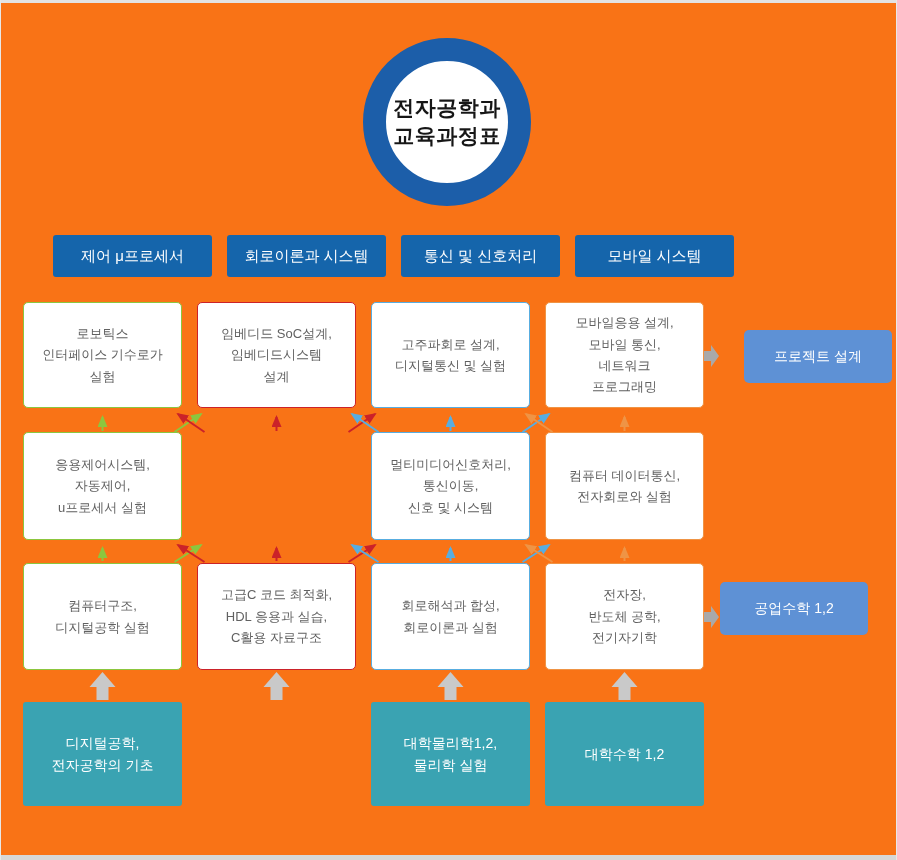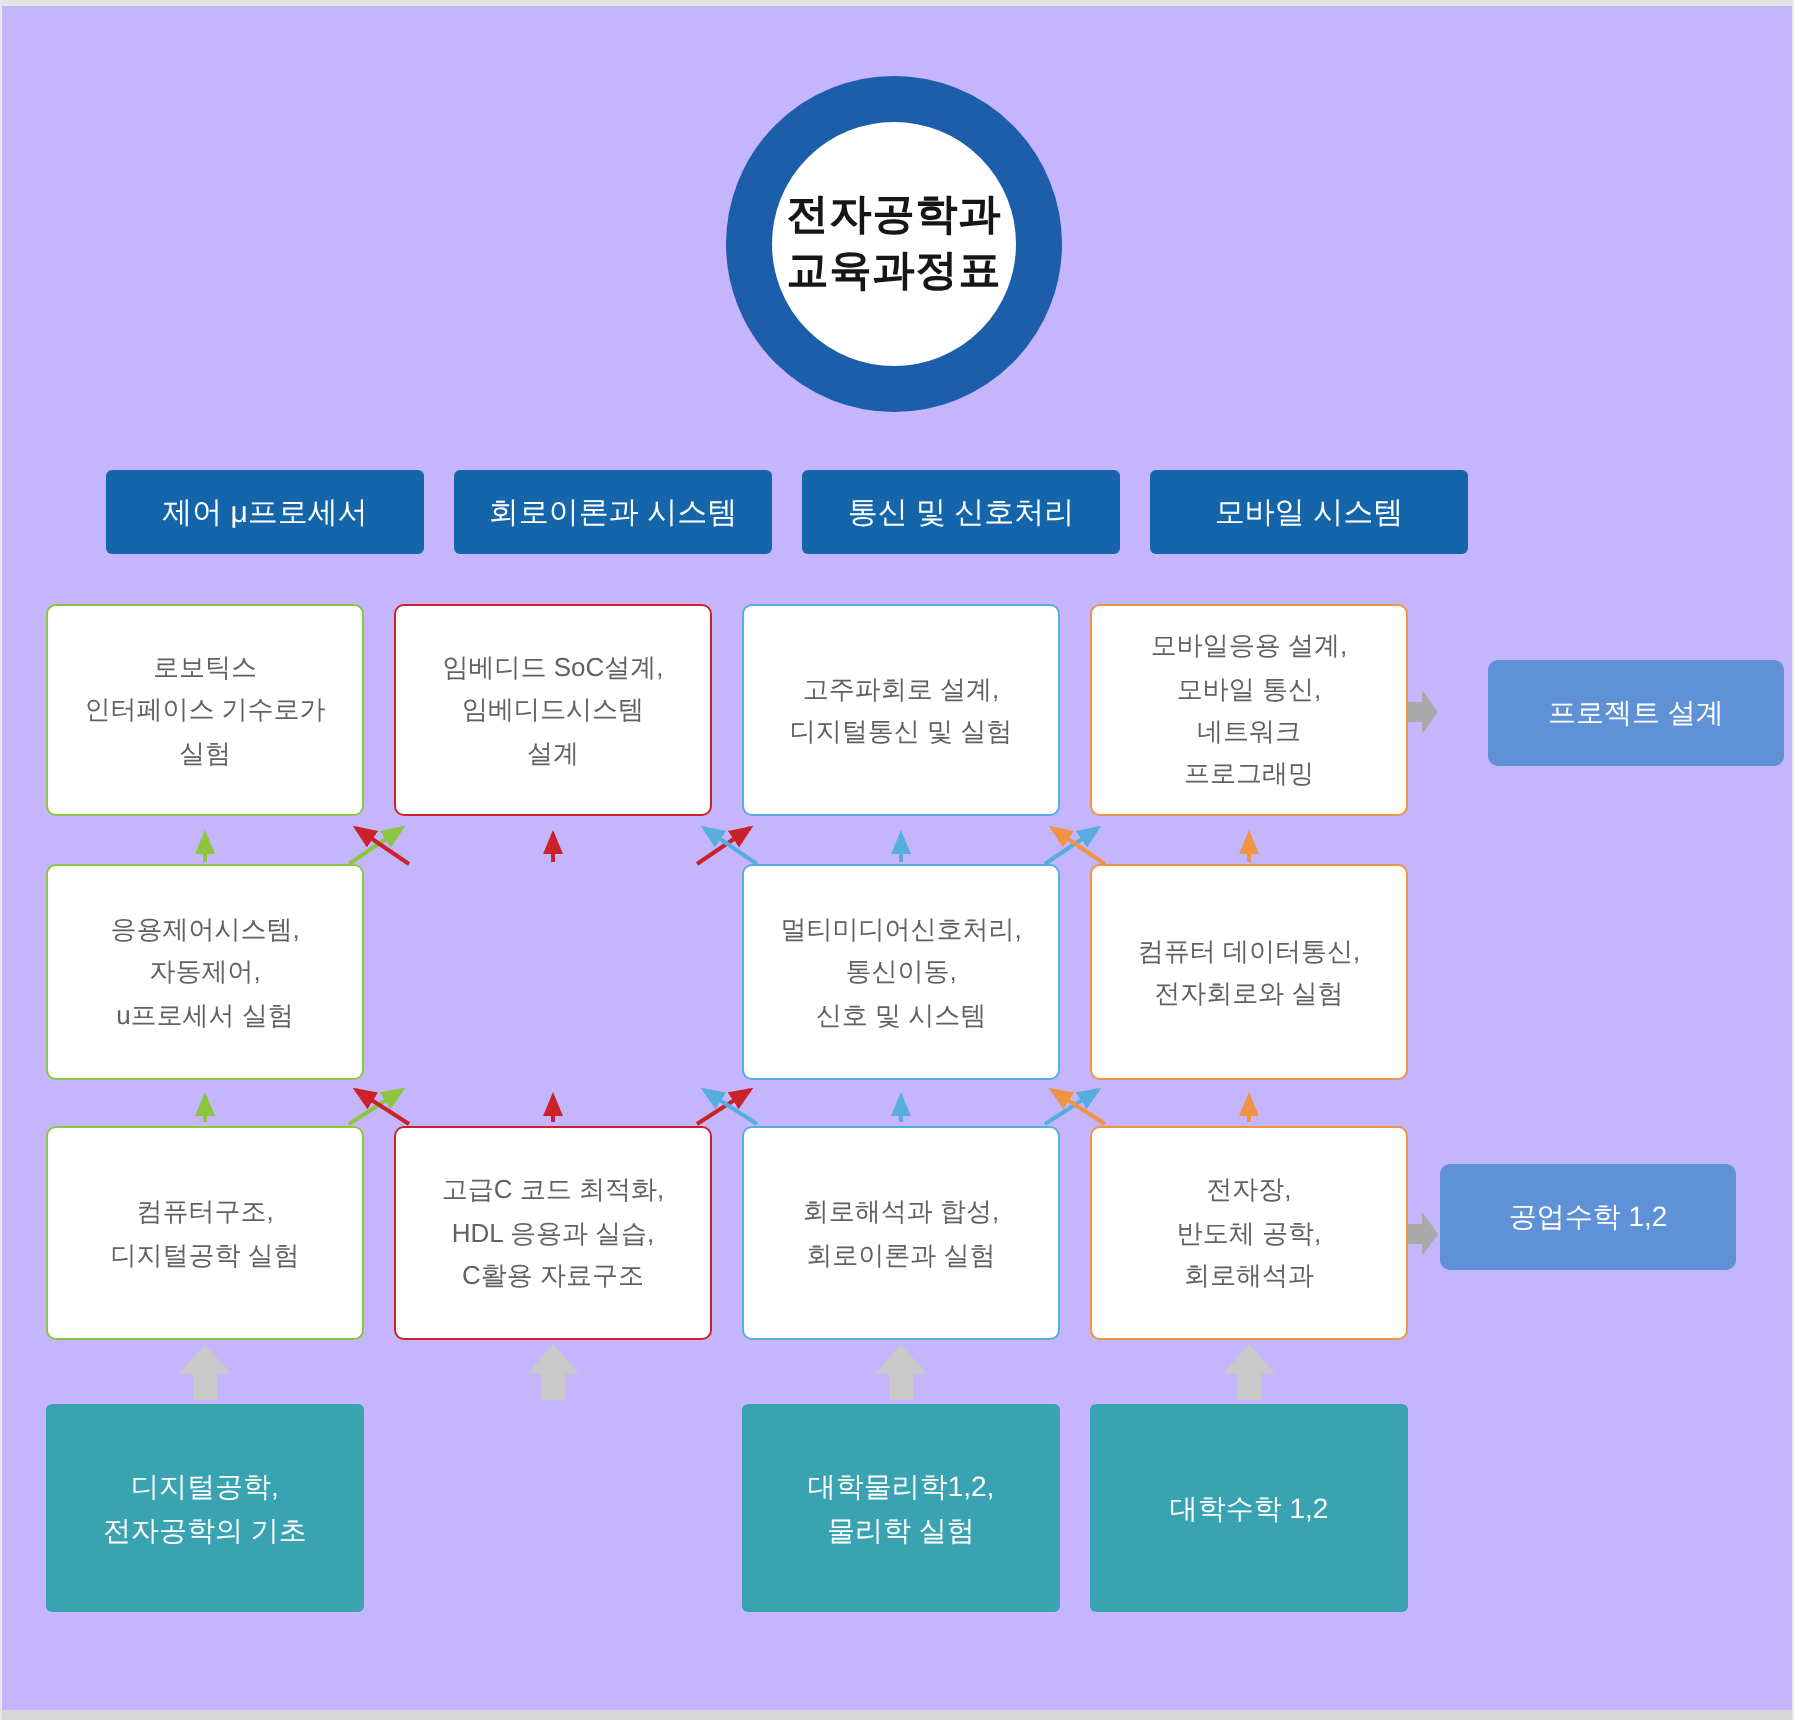--- a/index.html
+++ b/index.html
@@ -1,17 +1,17 @@
 <!DOCTYPE html>
 <html><head>
 <meta charset="utf-8">
 <style>
   html,body{margin:0;padding:0;background:#fff;}
   .stage{
-    position:relative;width:897px;height:860px;background:#c4b5fd;
+    position:relative;width:897px;height:860px;background:#f97316;
     font-family:"Liberation Sans",sans-serif;overflow:hidden;
   }
   .edge-top{position:absolute;left:0;top:0;width:897px;height:3px;background:#e3e3e3;}
   .edge-bottom{position:absolute;left:0;top:855px;width:897px;height:5px;background:#d7d7d7;}
   .edge-left{position:absolute;left:0;top:0;width:1px;height:860px;background:#e8e8e8;}
   .edge-right{position:absolute;right:0;top:0;width:1px;height:860px;background:#e8e8e8;}
 
   .logo{
     position:absolute;left:363px;top:38px;width:122px;height:122px;
     border:23px solid #1c5ea9;border-radius:50%;background:#fff;
@@ -102,21 +102,21 @@
 
   <div class="course r2 c1 t1">고급C 코드 최적화,
 HDL 응용과 실습,
 C활용 자료구조</div>
   <div class="course r2 c0 t0">컴퓨터구조,
 디지털공학 실험</div>
   <div class="course r2 c2 t2">회로해석과 합성,
 회로이론과 실험</div>
   <div class="course r2 c3 t3">전자장,
 반도체 공학,
-회로해석과</div>
+전기자기학</div>
 
   <div class="found c0">디지털공학,
 전자공학의 기초</div>
   <div class="found c2">대학물리학1,2,
 물리학 실험</div>
   <div class="found c3">대학수학 1,2</div>
 
   <div class="sidebox side-project">프로젝트 설계</div>
   <div class="sidebox side-math">공업수학 1,2</div>
 

